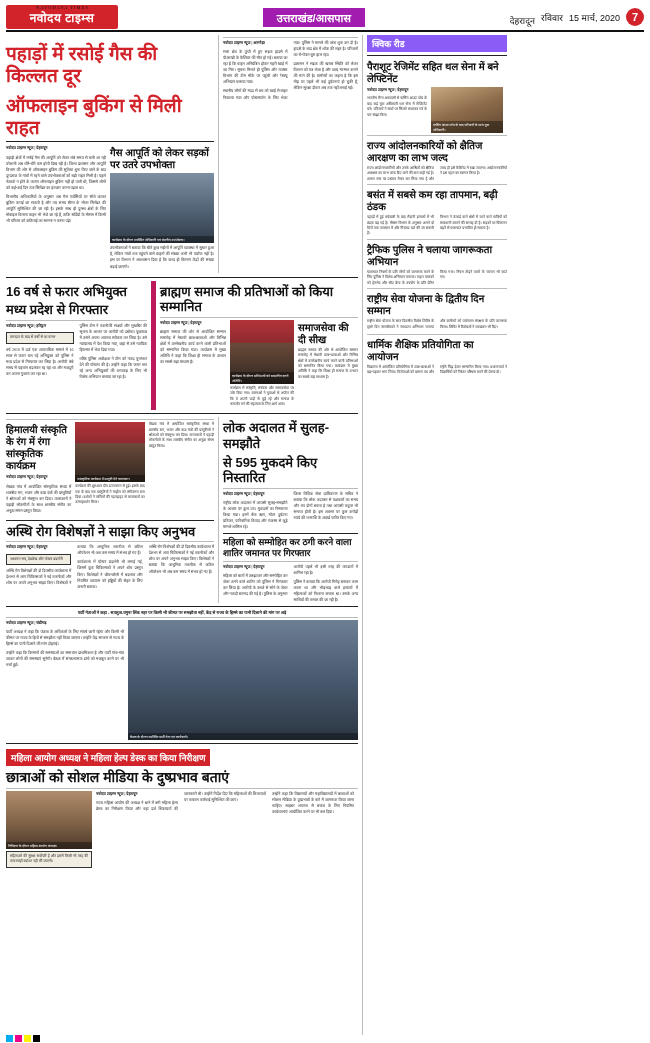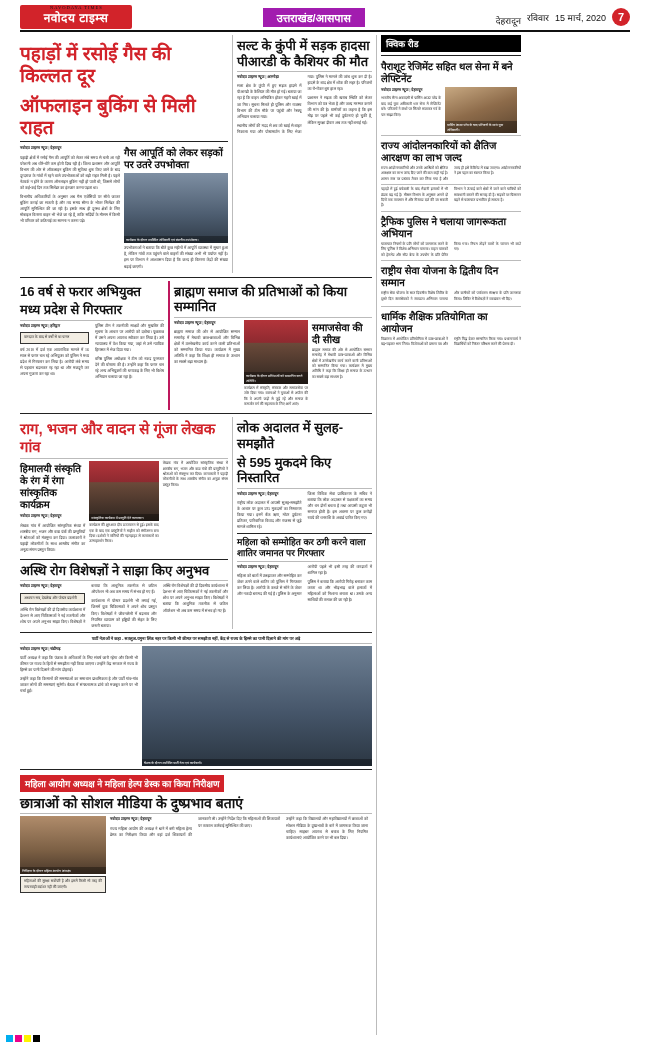--- a/index.html
+++ b/index.html
@@ -1,17 +1,17 @@
 <!DOCTYPE html>
 <html><head>
 <meta charset="utf-8">
 <style>
   html,body{margin:0;padding:0;background:#ffffff;}
   body{width:650px;height:1043px;font-family:"Liberation Serif",serif;color:#111;overflow:hidden;}
-  .page{position:relative;width:650px;height:1043px;background:#fff;box-sizing:border-box;padding:4px 20px;}
+  .page{position:relative;width:650px;height:1043px;background:#fff;box-sizing:border-box;padding:4px 6px;}
 
   
   .masthead{position:relative;height:26px;display:flex;align-items:center;border-bottom:2px solid #111;}
   .logo-box{width:112px;height:24px;background:#d2232a;color:#fff;display:flex;align-items:center;justify-content:center;
             font-family:"Liberation Sans",sans-serif;font-weight:bold;font-size:12px;letter-spacing:.5px;border-radius:2px;}
   .logo-sub{font-size:4.5px;letter-spacing:1px;color:#111;position:absolute;left:30px;top:0px;}
   .mast-mid{flex:1;text-align:center;}
   .mast-section{display:inline-block;background:#a21caf;color:#fff;font-family:"Liberation Sans",sans-serif;
                 font-size:11px;font-weight:bold;padding:2px 14px;}
   .mast-right{display:flex;align-items:center;gap:6px;font-size:9px;font-family:"Liberation Sans",sans-serif;}
@@ -41,21 +41,21 @@
   .photo .cap{position:absolute;left:0;bottom:0;right:0;font-size:3.4px;color:#fff;background:rgba(0,0,0,.35);padding:1px 2px;}
   .photo.warm{background:linear-gradient(160deg,#c8a982,#8d6b4a 50%,#5d4630);}
   .photo.stage{background:linear-gradient(180deg,#b3343a 0%,#8e2a30 35%,#6b4a3a 36%,#2f2620 100%);}
   .photo.hall{background:linear-gradient(180deg,#6d7f93 0%,#46566a 55%,#2b3642 100%);}
   .photo.grp{background:linear-gradient(180deg,#7e8fa3 0%,#4d5d70 60%,#303b47 100%);}
   .photo.port{background:linear-gradient(180deg,#b08c6b,#7b5f44 60%,#4a382a);}
 
   .boxed{border:1px solid #333;padding:2px 3px;}
   .tint{background:#f2ede3;}
   .redbar{background:#d2232a;color:#fff;font-family:"Liberation Sans",sans-serif;font-weight:bold;font-size:9px;padding:2px 5px;}
-  .quickhead{background:#000000;color:#fff;font-family:"Liberation Sans",sans-serif;font-weight:bold;font-size:9px;
+  .quickhead{background:#8b5cf6;color:#fff;font-family:"Liberation Sans",sans-serif;font-weight:bold;font-size:9px;
              padding:2px 5px;display:inline-block;}
   .flexrow{display:flex;gap:4px;}
   .cmyk{position:absolute;left:6px;bottom:1px;display:flex;gap:2px;}
   .cmyk i{width:7px;height:7px;display:block;}
 </style>
 </head>
 <body>
 
 <div class="page">
 
@@ -94,21 +94,20 @@
               <h3 class="shd">गैस आपूर्ति को लेकर सड़कों पर उतरे उपभोक्ता</h3>
               <div class="photo grp" style="height:70px;">
                 <div class="cap">कार्यक्रम के दौरान उपस्थित अधिकारी एवं स्थानीय उपभोक्ता।</div>
               </div>
               <p class="txt" style="margin-top:2px;">उपभोक्ताओं ने बताया कि बीते कुछ महीनों में आपूर्ति व्यवस्था में सुधार हुआ है, लेकिन गांवों तक पहुंचने वाले वाहनों की संख्या अभी भी पर्याप्त नहीं है। इस पर विभाग ने आश्वासन दिया है कि जल्द ही वितरण केंद्रों की संख्या बढ़ाई जाएगी।</p>
             </div>
           </div>
         </div>
 
         <div style="width:140px;border-left:1px solid #bbb;padding-left:4px;">
-          <h2 class="hd">सल्ट के कुंपी में सड़क हादसा पीआरडी के कैशियर की मौत</h2>
           <div class="rule-thin"></div>
           <div class="cols2">
             <p class="txt"><span class="byline">नवोदय टाइम्स न्यूज | अल्मोड़ा</span></p>
             <p class="txt">सल्ट क्षेत्र के कुंपी में हुए सड़क हादसे में पीआरडी के कैशियर की मौत हो गई। बताया जा रहा है कि वाहन अनियंत्रित होकर गहरी खाई में जा गिरा। सूचना मिलते ही पुलिस और राजस्व विभाग की टीम मौके पर पहुंची और रेस्क्यू अभियान चलाया गया।</p>
             <p class="txt">स्थानीय लोगों की मदद से शव को खाई से बाहर निकाला गया और पोस्टमार्टम के लिए भेजा गया। पुलिस ने मामले की जांच शुरू कर दी है। हादसे के बाद क्षेत्र में शोक की लहर है। परिजनों का रो-रोकर बुरा हाल रहा।</p>
             <p class="txt">प्रशासन ने सड़क की खराब स्थिति को लेकर विभाग को पत्र भेजा है और जल्द मरम्मत कराने की मांग की है। ग्रामीणों का कहना है कि इस मोड़ पर पहले भी कई दुर्घटनाएं हो चुकी हैं, लेकिन सुरक्षा दीवार अब तक नहीं बनाई गई।</p>
           </div>
         </div>
       </div>
 
@@ -121,21 +120,21 @@
           <div class="rule-thin"></div>
           <div class="cols2">
             <p class="txt"><span class="byline">नवोदय टाइम्स न्यूज | हरिद्वार</span></p>
             <p class="txt boxed tint" style="font-size:3.8px;">वारदात के बाद से वर्षों से था फरार</p>
             <p class="txt">वर्ष 2010 में दर्ज एक आपराधिक मामले में 16 साल से फरार चल रहे अभियुक्त को पुलिस ने मध्य प्रदेश से गिरफ्तार कर लिया है। आरोपी लंबे समय से पहचान बदलकर रह रहा था और मजदूरी कर अपना गुजारा कर रहा था।</p>
             <p class="txt">पुलिस टीम ने तकनीकी साक्ष्यों और मुखबिर की सूचना के आधार पर आरोपी को दबोचा। पूछताछ में उसने अपना अपराध स्वीकार कर लिया है। उसे न्यायालय में पेश किया गया, जहां से उसे न्यायिक हिरासत में भेज दिया गया।</p>
             <p class="txt">वरिष्ठ पुलिस अधीक्षक ने टीम को नकद पुरस्कार देने की घोषणा की है। उन्होंने कहा कि फरार चल रहे अन्य अभियुक्तों की धरपकड़ के लिए भी विशेष अभियान चलाया जा रहा है।</p>
           </div>
         </div>
 
-        <div style="width:198px;border-left:2px solid #be185d;padding-left:4px;">
+        <div style="width:198px;border-left:5px solid #be185d;padding-left:4px;">
           <h2 class="hd">ब्राह्मण समाज की प्रतिभाओं को किया सम्मानित</h2>
           <div class="rule-thin"></div>
           <div class="flexrow">
             <div style="width:66px;">
               <p class="txt"><span class="byline">नवोदय टाइम्स न्यूज | देहरादून</span></p>
               <p class="txt">ब्राह्मण समाज की ओर से आयोजित सम्मान समारोह में मेधावी छात्र-छात्राओं और विभिन्न क्षेत्रों में उल्लेखनीय कार्य करने वाली प्रतिभाओं को सम्मानित किया गया। कार्यक्रम में मुख्य अतिथि ने कहा कि शिक्षा ही समाज के उत्थान का सबसे बड़ा माध्यम है।</p>
             </div>
             <div style="width:64px;">
               <div class="photo stage" style="height:64px;">
                 <div class="cap">कार्यक्रम के दौरान प्रतिभाओं को सम्मानित करते अतिथि।</div>
@@ -147,21 +146,20 @@
               <p class="txt sm">ब्राह्मण समाज की ओर से आयोजित सम्मान समारोह में मेधावी छात्र-छात्राओं और विभिन्न क्षेत्रों में उल्लेखनीय कार्य करने वाली प्रतिभाओं को सम्मानित किया गया। कार्यक्रम में मुख्य अतिथि ने कहा कि शिक्षा ही समाज के उत्थान का सबसे बड़ा माध्यम है।</p>
             </div>
           </div>
         </div>
       </div>
 
       <div class="rule" style="margin-top:3px;"></div>
 
       <div class="flexrow">
         <div style="width:208px;">
-          <h2 class="hd red" style="font-size:15px;">राग, भजन और वादन से गूंजा लेखक गांव</h2>
           <div class="rule-thin"></div>
           <div class="flexrow">
             <div style="width:66px;">
               <h3 class="shd">हिमालयी संस्कृति के रंग में रंगा सांस्कृतिक कार्यक्रम</h3>
               <p class="txt"><span class="byline">नवोदय टाइम्स न्यूज | देहरादून</span></p>
               <p class="txt">लेखक गांव में आयोजित सांस्कृतिक संध्या में शास्त्रीय राग, भजन और वाद्य यंत्रों की प्रस्तुतियों ने श्रोताओं को मंत्रमुग्ध कर दिया। कलाकारों ने पहाड़ी लोकगीतों के साथ शास्त्रीय संगीत का अनूठा संगम प्रस्तुत किया।</p>
             </div>
             <div style="width:70px;">
               <div class="photo stage" style="height:60px;">
                 <div class="cap">सांस्कृतिक कार्यक्रम में प्रस्तुति देते कलाकार।</div>
@@ -273,20 +271,21 @@
 
       <div>
         <h3 class="shd">राज्य आंदोलनकारियों को क्षैतिज आरक्षण का लाभ जल्द</h3>
         <div class="cols2">
           <p class="txt sm">राज्य आंदोलनकारियों और उनके आश्रितों को क्षैतिज आरक्षण का लाभ जल्द दिए जाने की बात कही गई है। शासन स्तर पर प्रस्ताव तैयार कर लिया गया है और जल्द ही इसे कैबिनेट में रखा जाएगा। आंदोलनकारियों ने इस पहल का स्वागत किया है।</p>
         </div>
       </div>
       <div class="rule-thin"></div>
 
       <div>
+        <h3 class="shd">बसंत में सबसे कम रहा तापमान, बढ़ी ठंडक</h3>
         <div class="cols2">
           <p class="txt sm">पहाड़ों में हुई बर्फबारी के बाद मैदानी इलाकों में भी ठंडक बढ़ गई है। मौसम विभाग के अनुसार अगले दो दिनों तक तापमान में और गिरावट दर्ज की जा सकती है।</p>
           <p class="txt sm">विभाग ने ऊंचाई वाले क्षेत्रों में जाने वाले यात्रियों को सावधानी बरतने की सलाह दी है। सड़कों पर फिसलन बढ़ने से यातायात प्रभावित हो सकता है।</p>
         </div>
       </div>
       <div class="rule-thin"></div>
 
       <div>
         <h3 class="shd">ट्रैफिक पुलिस ने चलाया जागरूकता अभियान</h3>
         <div class="cols2">

